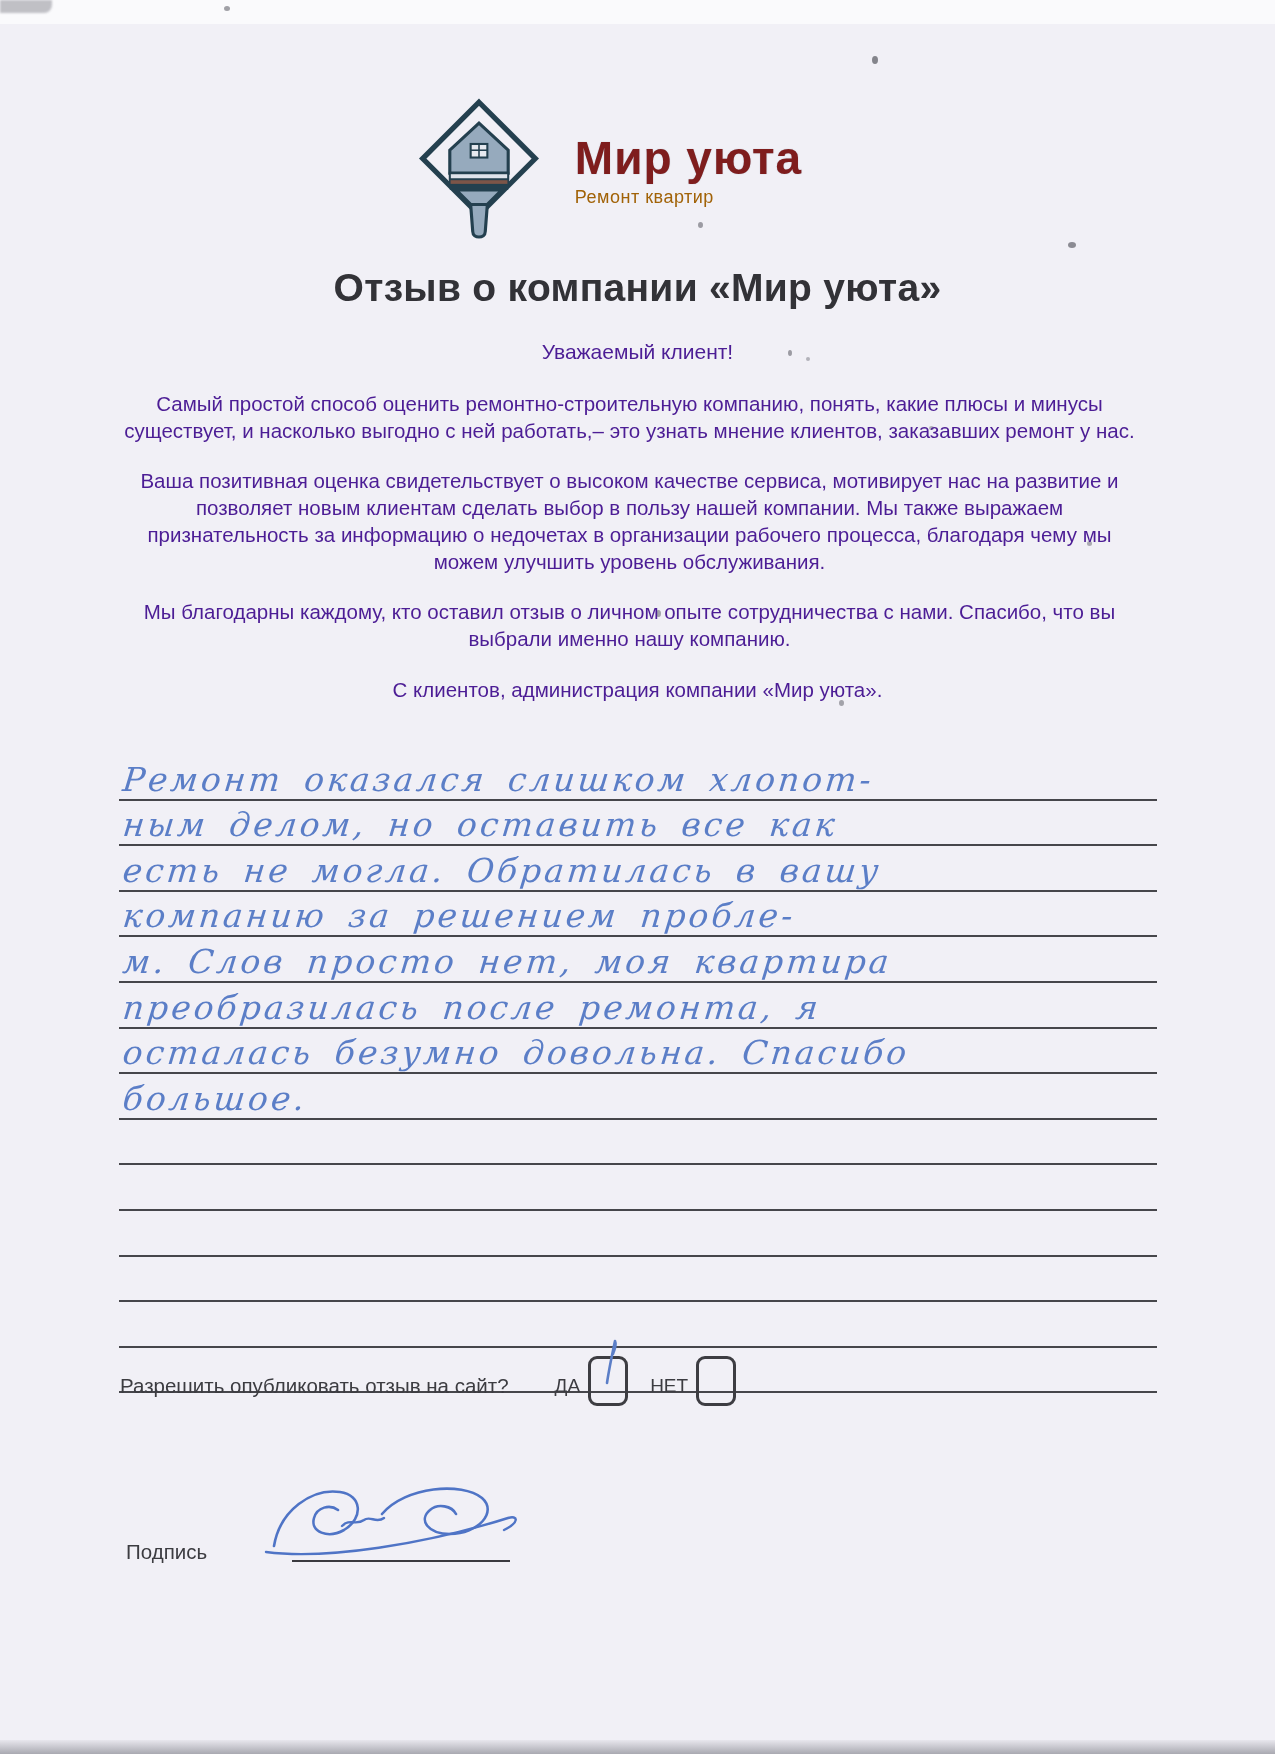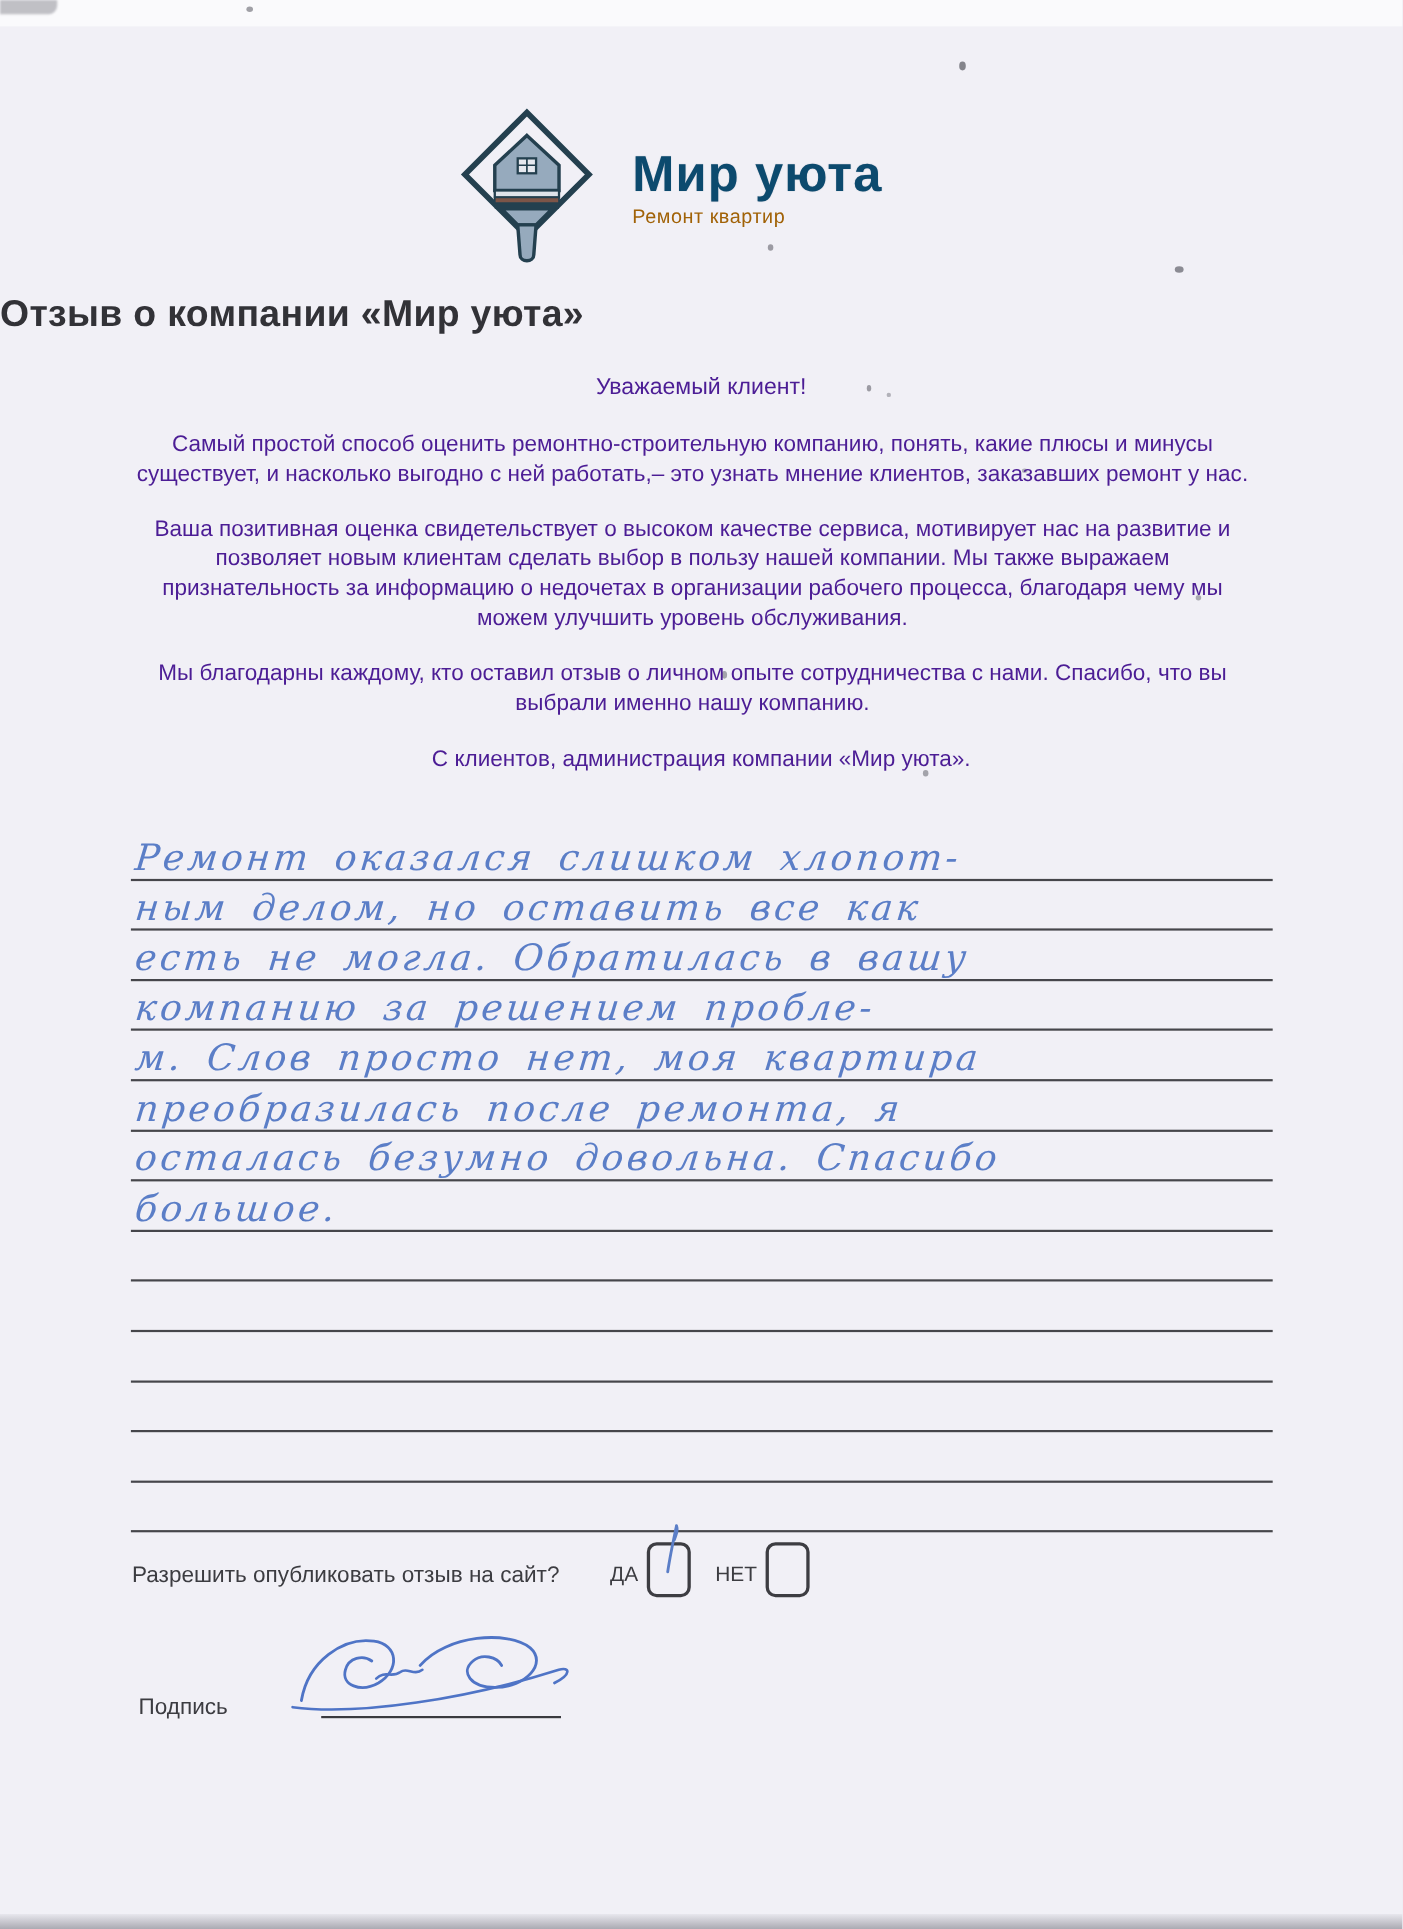--- a/index.html
+++ b/index.html
@@ -11,39 +11,39 @@
   .edge-bottom{position:absolute;left:0;top:1740px;width:1275px;height:14px;
     background:linear-gradient(to bottom,rgba(150,150,160,0.10),rgba(110,110,120,0.55));}
   .smudge-tl{position:absolute;left:0;top:0;width:52px;height:13px;background:#7a7a84;opacity:.45;border-radius:0 0 8px 0;filter:blur(1px);}
 
   .speck{position:absolute;background:#55555e;border-radius:50%;opacity:.55;}
 
   
   .logo-row{position:absolute;top:96px;left:0;width:1275px;display:flex;justify-content:center;align-items:center;gap:30px;transform:translateX(-30px);}
   .logo-icon{width:132px;height:146px;flex:0 0 auto;}
   .wordmark{display:flex;flex-direction:column;}
-  .brand{font-size:46px;font-weight:bold;color:#0c4a6e;letter-spacing:1px;text-shadow:0 0 1px rgba(120,135,155,.6);}
+  .brand{font-size:46px;font-weight:bold;color:#7f1d1d;letter-spacing:1px;text-shadow:0 0 1px rgba(120,135,155,.6);}
   .tagline{font-size:18px;font-weight:normal;color:#a16207;margin-top:2px;letter-spacing:.5px;}
 
   
-  .title{position:absolute;top:266px;left:0;width:1275px;font-size:34px;font-weight:bold;color:#323237;letter-spacing:.3px;}
+  .title{position:absolute;top:266px;left:0;width:1275px;text-align:center;font-size:39px;font-weight:bold;color:#323237;letter-spacing:.3px;}
   .content{position:absolute;left:118px;top:340px;width:1039px;color:#4c1d95;}
   .greeting{text-align:center;font-size:21px;margin:0 0 26px 0;}
   .content p.body-p{text-align:center;font-size:20.5px;line-height:1.33;margin:0 16px 22px 0;}
   .closing{text-align:center;font-size:20.5px;margin-top:26px;}
 
   
   .review{position:absolute;left:119px;top:755px;width:1038px;}
   .rule-row{height:43.6px;position:relative;border-bottom:2px solid #46464b;}
   .rule-row .hw{position:absolute;left:2px;bottom:0px;white-space:nowrap;
     font-family:"DejaVu Serif",serif;font-style:italic;font-size:33px;color:#5b7ec7;
     letter-spacing:3px;word-spacing:8px;transform:skewX(-6deg);transform-origin:left bottom;}
 
   
-  .publish-row{position:absolute;left:120px;top:1412px;width:1035px;display:flex;align-items:center;font-size:20.5px;color:#3c3c41;}
+  .publish-row{position:absolute;left:120px;top:1366px;width:1035px;display:flex;align-items:center;font-size:20.5px;color:#3c3c41;}
   .q-label{margin-right:46px;}
   .cb-label{font-size:19px;margin-right:8px;}
   .checkbox{width:34px;height:44px;border:3px solid #3d3d42;border-radius:9px;position:relative;margin-right:22px;margin-top:-10px;background:transparent;}
   .penmark{position:absolute;left:2px;top:-20px;width:34px;height:58px;overflow:visible;}
 
   
   .sig-label{position:absolute;left:126px;top:1540px;font-size:20.5px;color:#3c3c41;}
   .sig-line{position:absolute;left:292px;top:1560px;width:218px;border-bottom:2.5px solid #3a3a3f;}
   .sig-svg{position:absolute;left:246px;top:1480px;width:290px;height:88px;overflow:visible;}
 </style>

